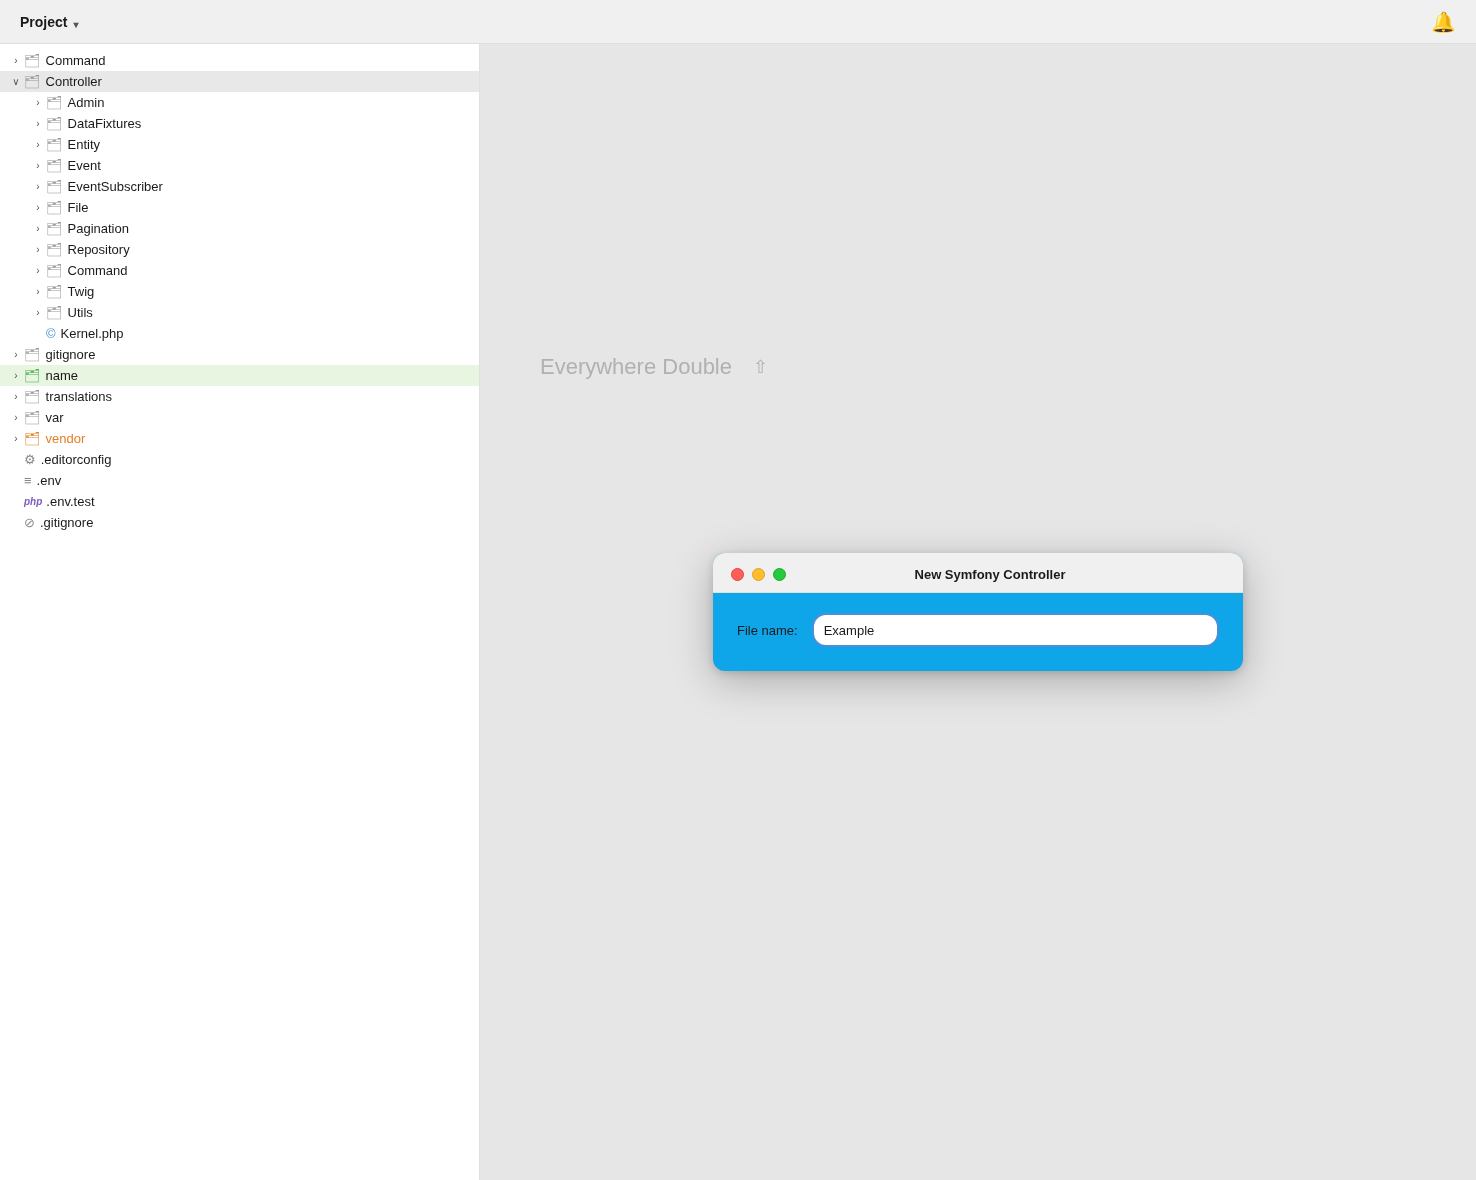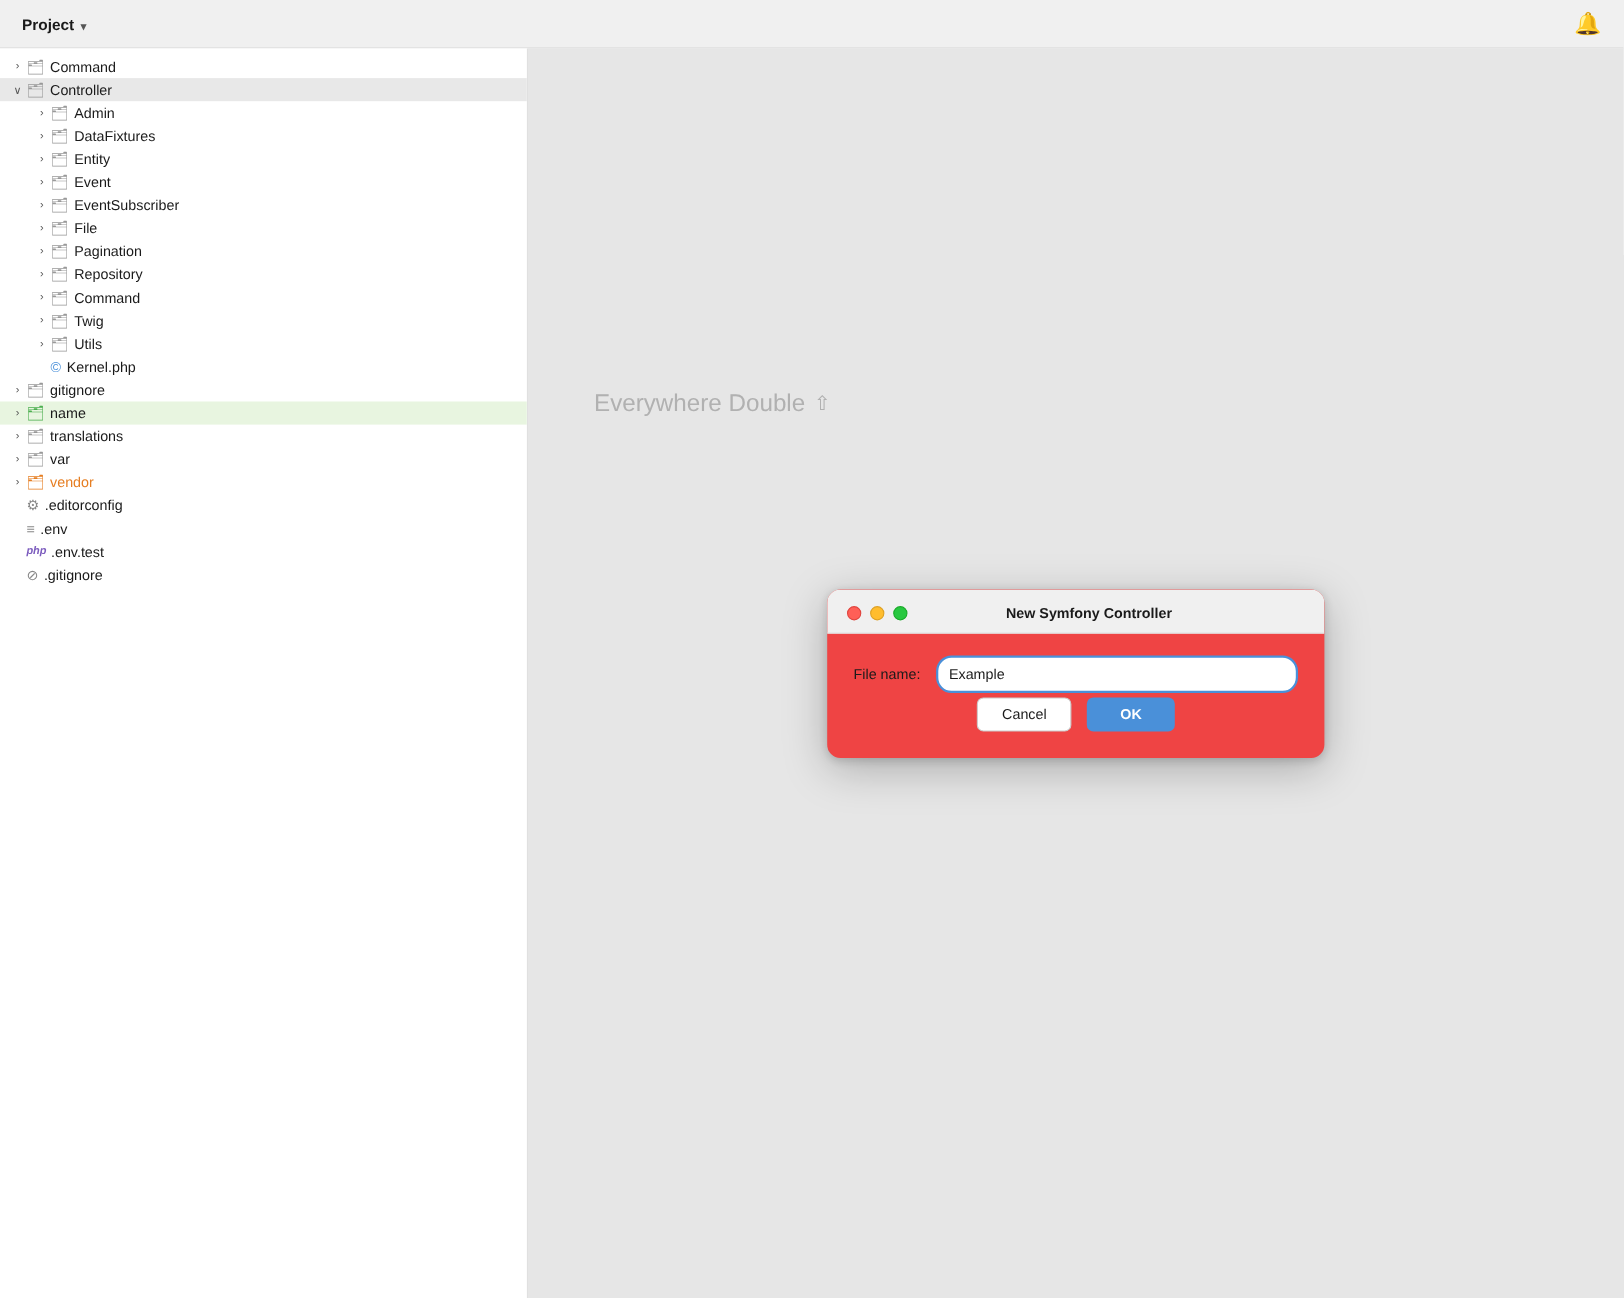--- a/index.html
+++ b/index.html
@@ -134,42 +134,42 @@
     }
 
     .everywhere-text {
       position: absolute;
       top: 310px;
       left: 60px;
       font-size: 22px;
       color: #c0c0c0;
       display: flex;
       align-items: center;
-      gap: 8px;
+      gap: 21px;
     }
     .shift-icon {
       font-size: 18px;
       color: #c0c0c0;
     }
 
     
     .dialog-overlay {
       position: absolute;
       inset: 0;
       background: rgba(0,0,0,0.08);
       display: flex;
       align-items: center;
       justify-content: center;
     }
 
     .dialog {
-      background: #ef4444;
+      background: #0ea5e9;
       border-radius: 12px;
       box-shadow: 0 10px 40px rgba(0,0,0,0.25), 0 2px 8px rgba(0,0,0,0.15);
-      width: 452px;
+      width: 530px;
       padding: 0;
       overflow: hidden;
     }
 
     .dialog-titlebar {
       display: flex;
       align-items: center;
       padding: 14px 18px 10px 18px;
       background: #f0f0f0;
       border-bottom: 1px solid #e0e0e0;
@@ -422,23 +422,19 @@
           <div class="traffic-light traffic-yellow"></div>
           <div class="traffic-light traffic-green"></div>
           <span class="dialog-title">New Symfony Controller</span>
         </div>
 
         <div class="dialog-body">
           <div class="dialog-row">
             <label class="dialog-label">File name:</label>
             <input class="dialog-input" type="text" value="Example" style="">
           </div>
-          <div class="dialog-buttons">
-            <button class="btn-cancel">Cancel</button>
-            <button class="btn-ok">OK</button>
-          </div>
         </div>
 
       </div>
     </div>
 
   </div>
 </div>
 
 </body></html>

